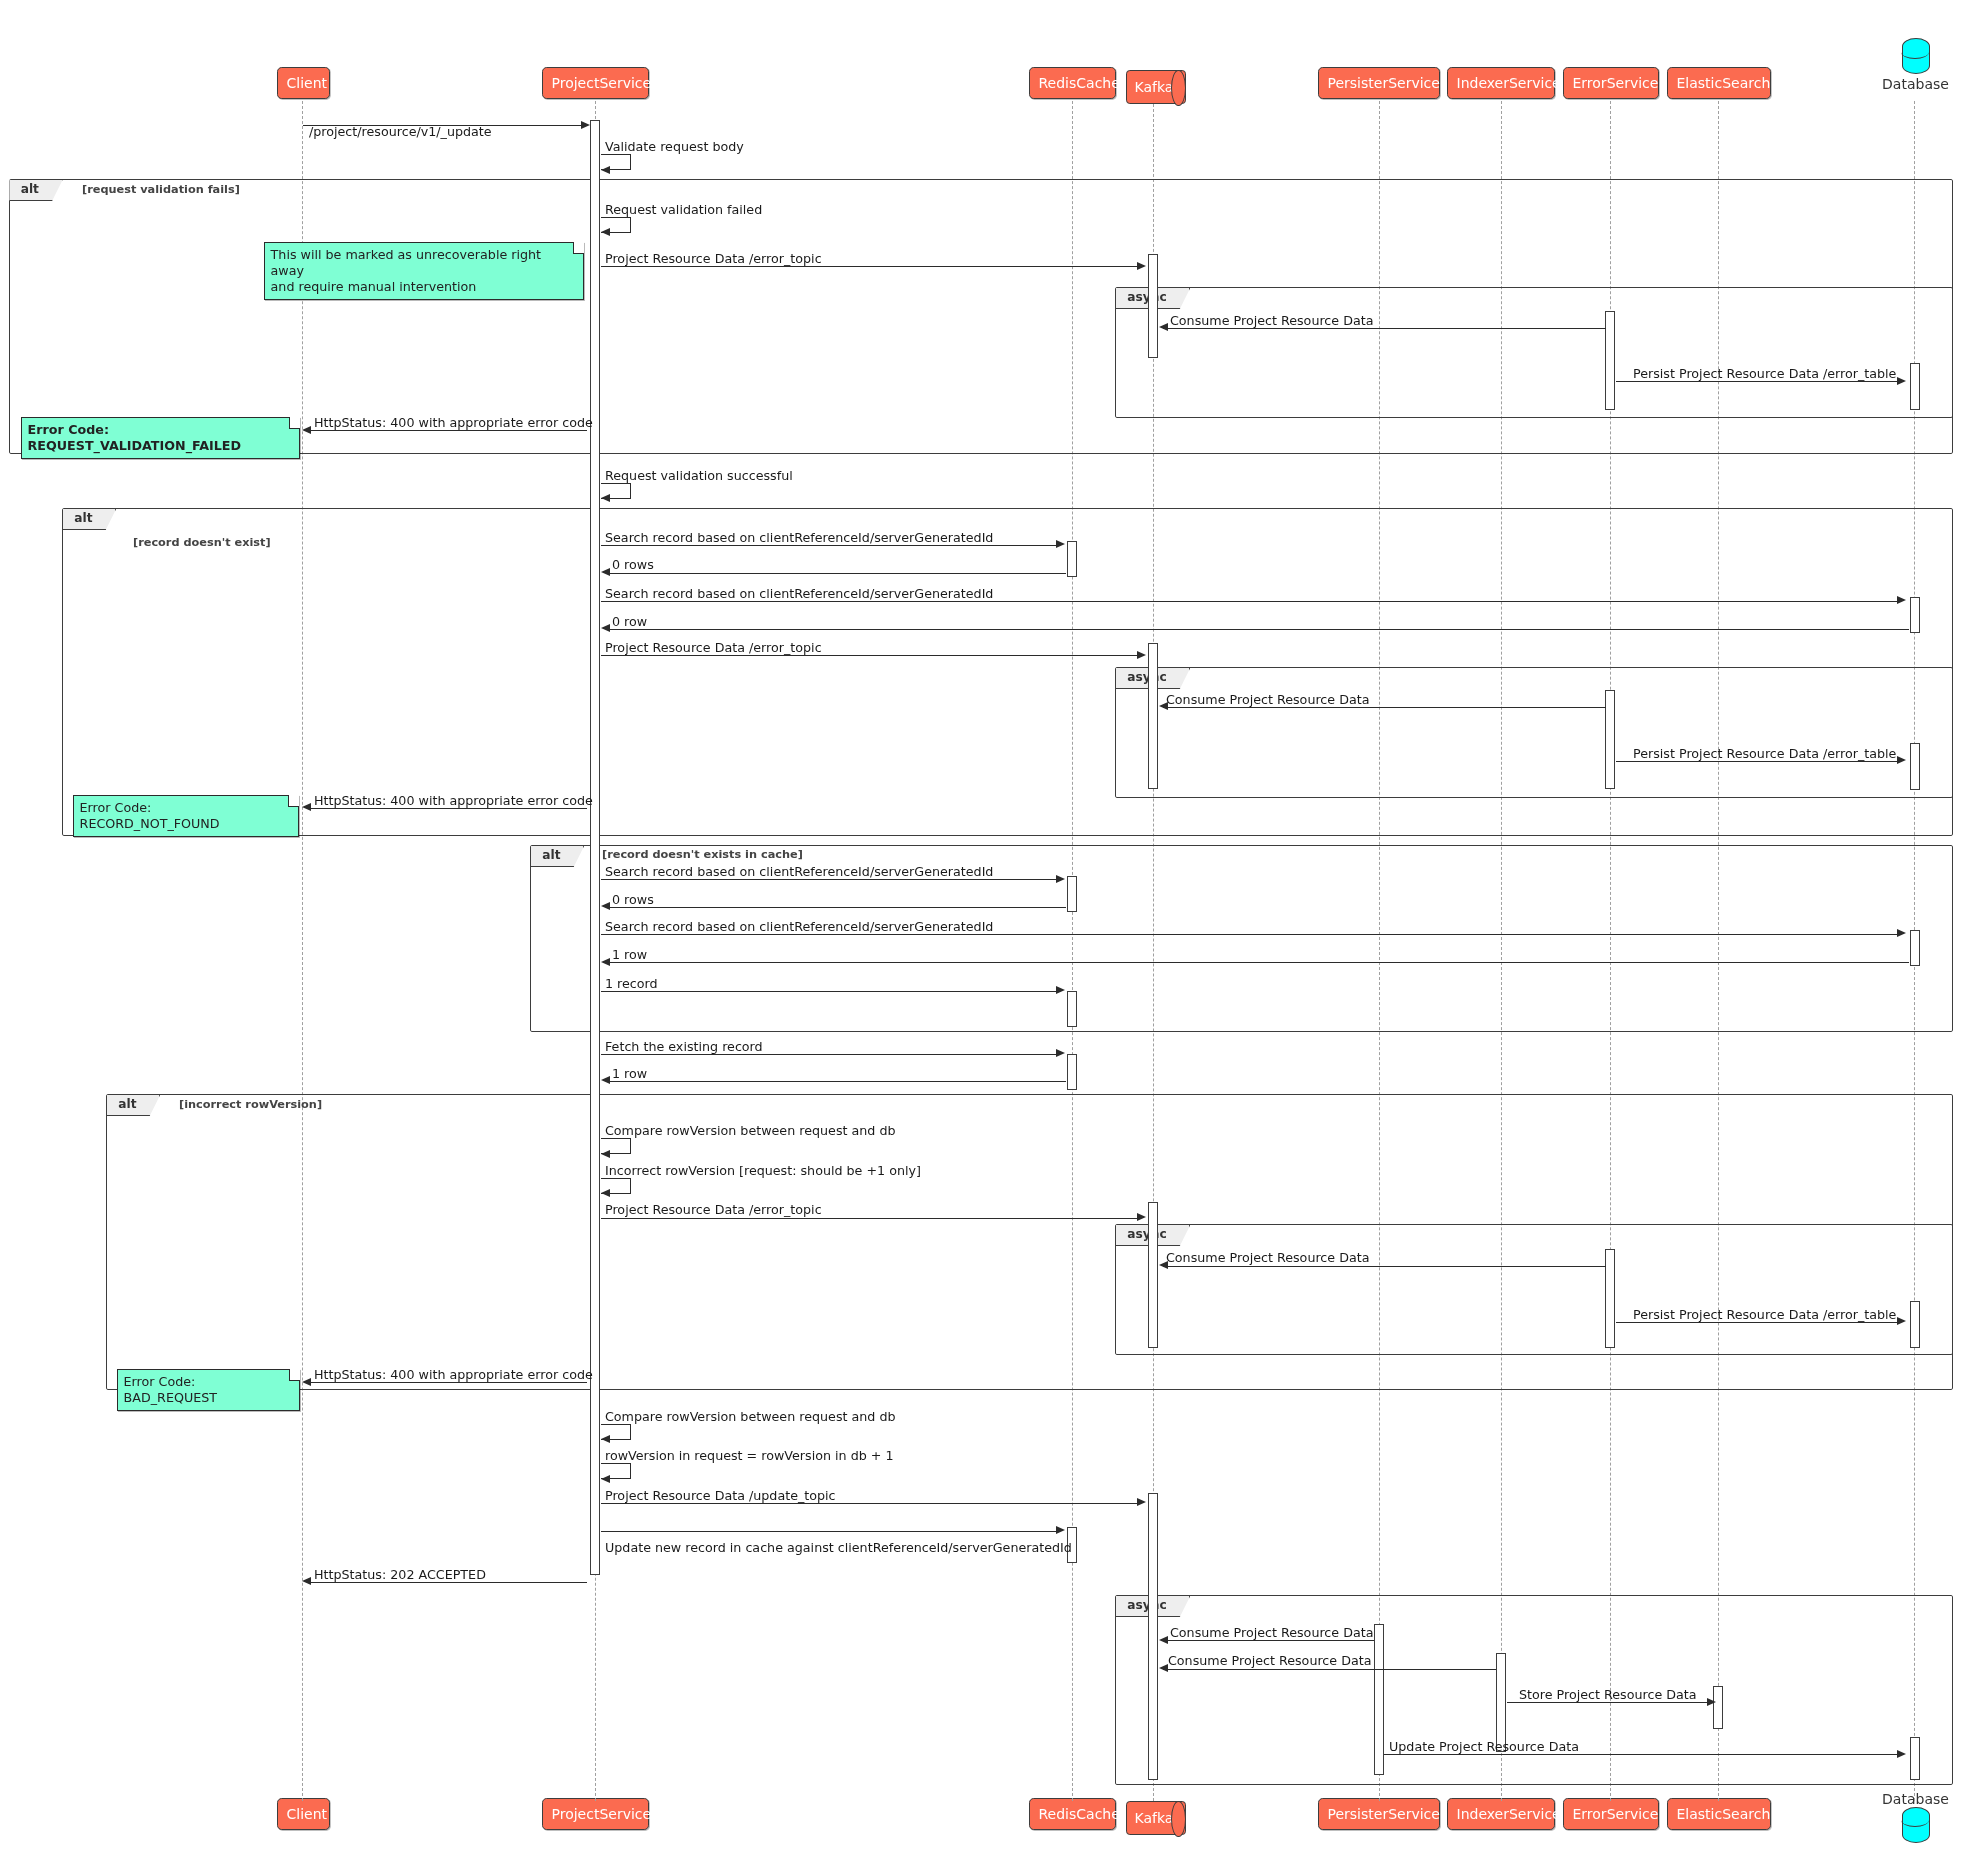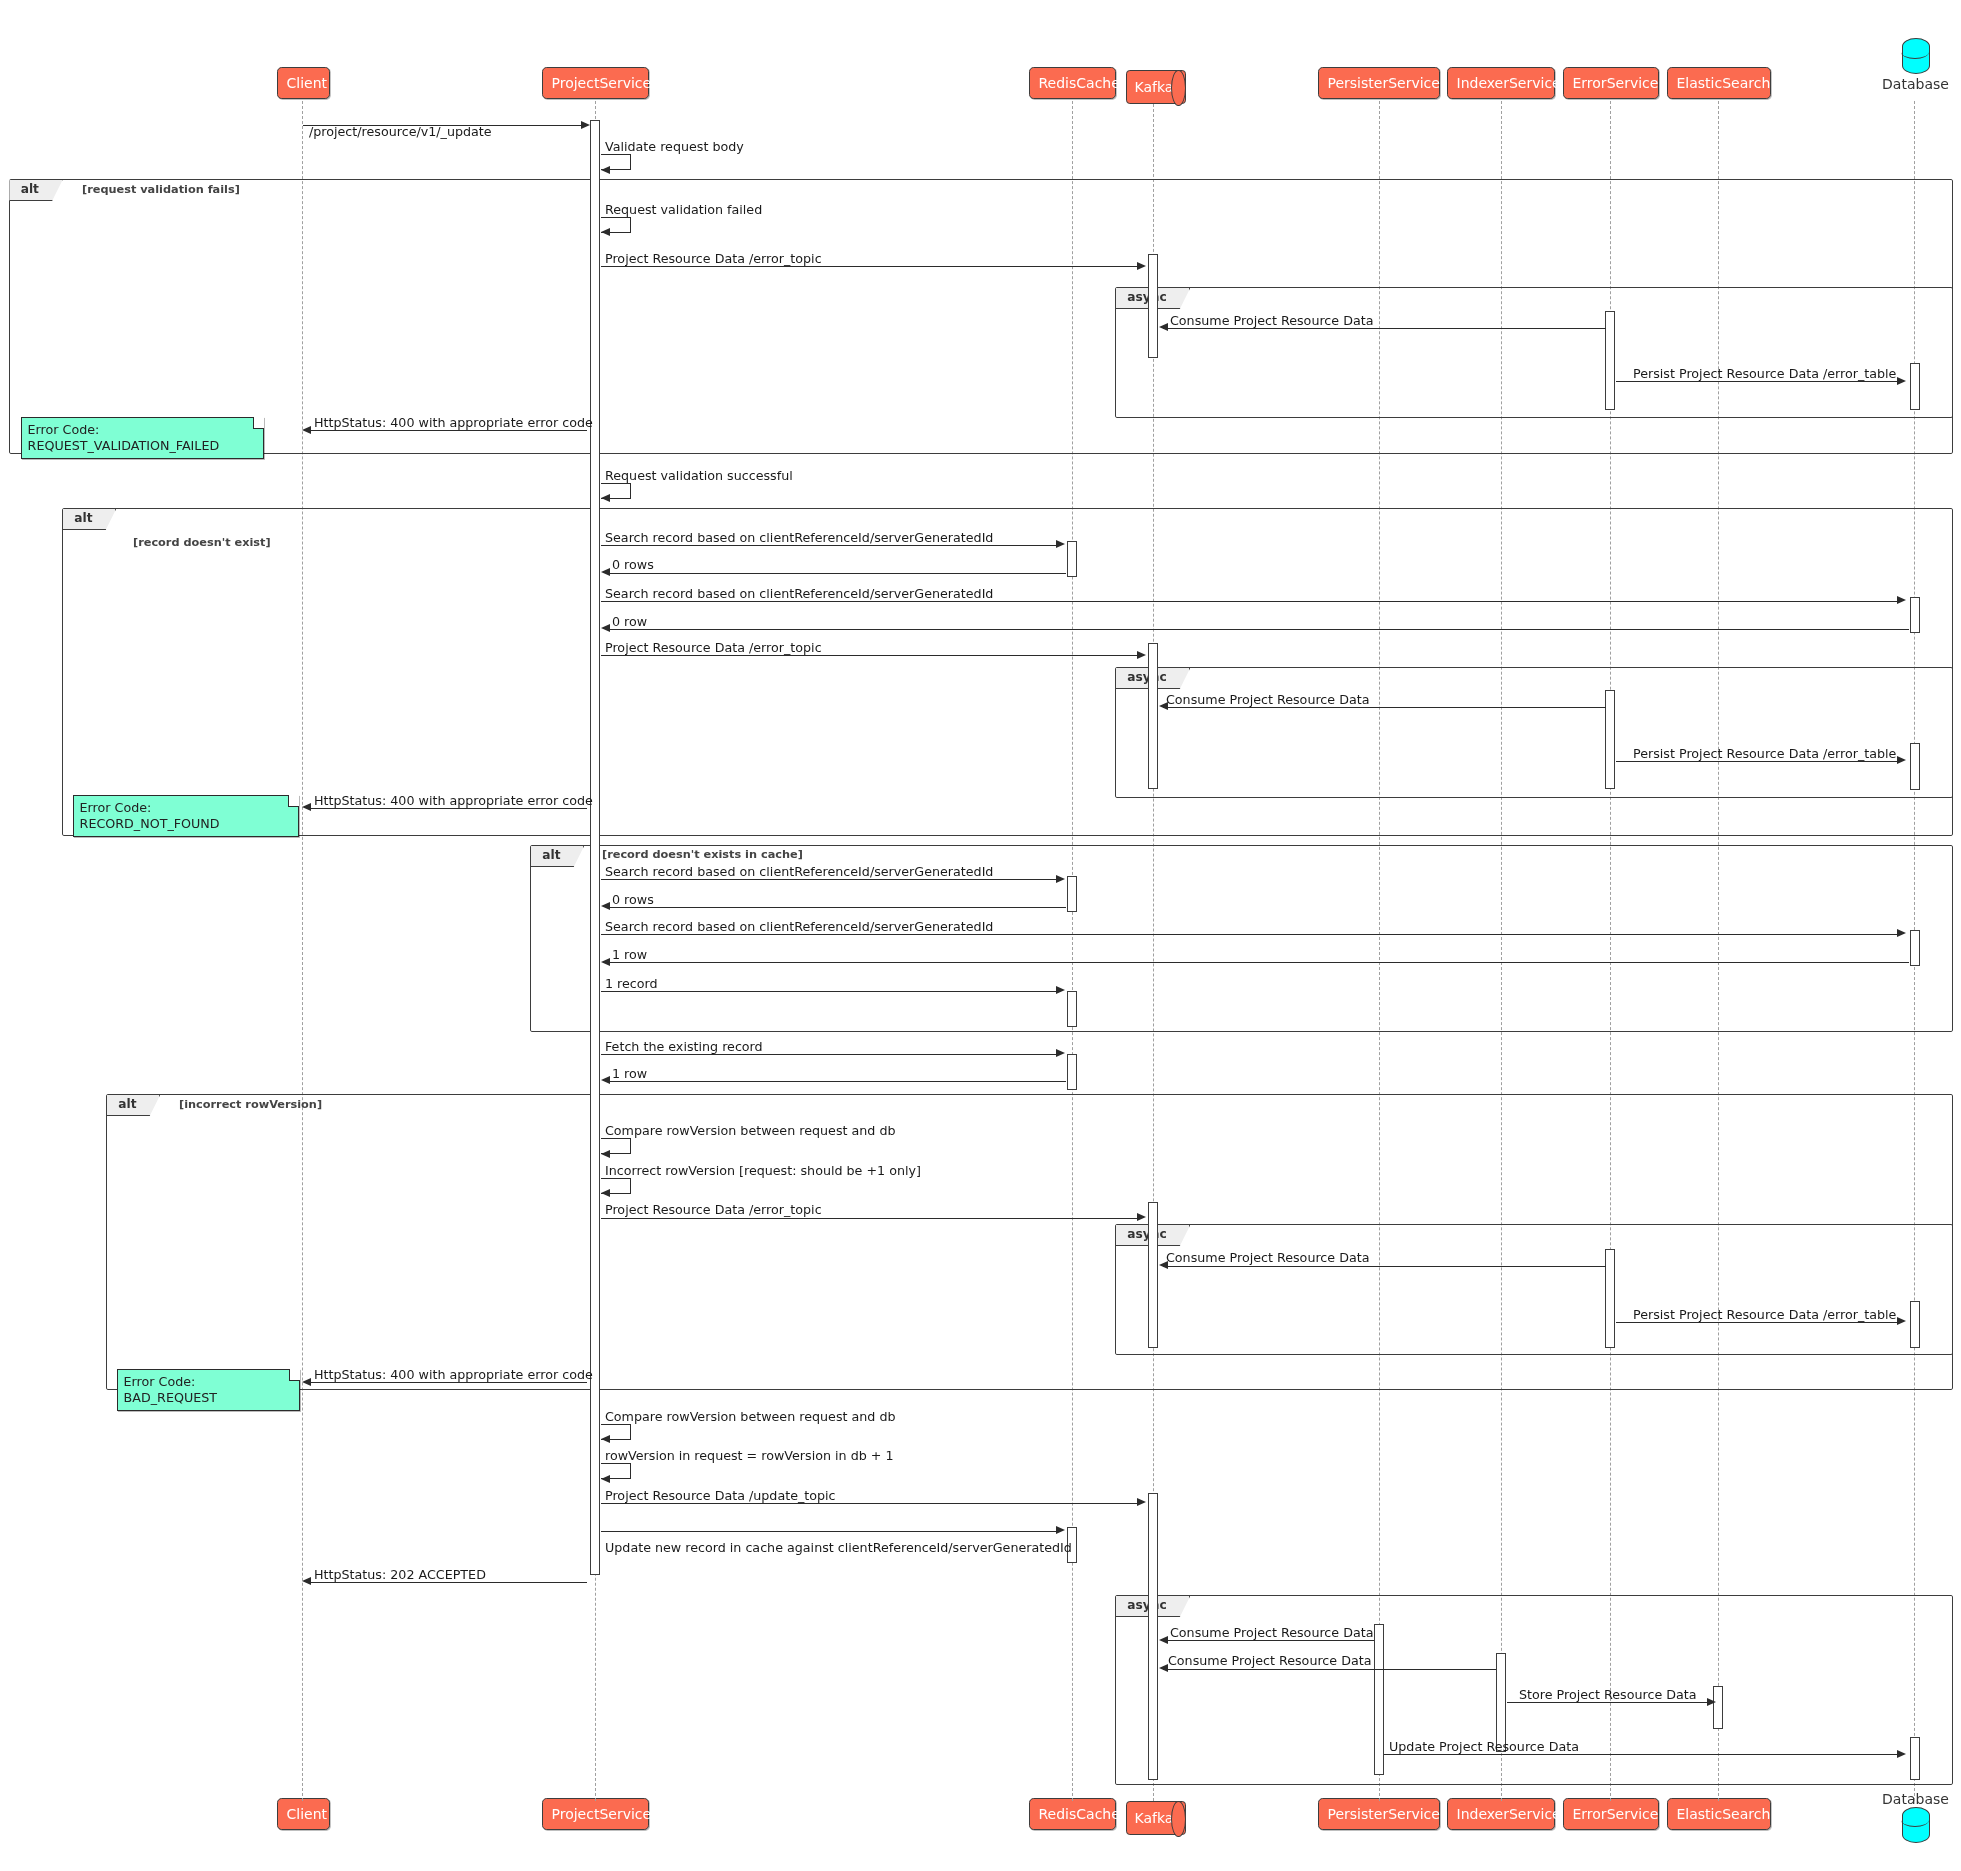--- a/index.html
+++ b/index.html
@@ -314,21 +314,21 @@
   <div class="arrow-l" style="left:1159px; top:323px;"></div>
 
   <div class="msg-label" style="left:1633px; top:366px;">Persist Project Resource Data /error_table</div>
   <div class="msg-line" style="left:1616px; top:381px; width:282px;"></div>
   <div class="arrow-r" style="left:1897px; top:377px;"></div>
 
   <div class="msg-label" style="left:314px; top:415px;">HttpStatus: 400 with appropriate error code</div>
   <div class="msg-line" style="left:308px; top:430px; width:279px;"></div>
   <div class="arrow-l" style="left:302px; top:426px;"></div>
 
-  <div class="note" style="left:21px; top:417px; width:243px;">Error Code: REQUEST_VALIDATION_FAILED</div>
+  <div class="note" style="left:21px; top:417px; width:279px;font-weight:bold;">Error Code: REQUEST_VALIDATION_FAILED</div>
 
   <div class="msg-label" style="left:605px; top:468px;">Request validation successful</div>
   <div class="self-msg" style="left:601px; top:483px;"></div>
   <div class="arrow-l" style="left:601px; top:494px;"></div>
 
   <div class="msg-label" style="left:605px; top:530px;">Search record based on clientReferenceId/serverGeneratedId</div>
   <div class="msg-line" style="left:601px; top:545px; width:459px;"></div>
   <div class="arrow-r" style="left:1056px; top:540px;"></div>
 
   <div class="msg-label" style="left:612px; top:557px;">0 rows</div>
@@ -444,15 +444,17 @@
   <div class="arrow-l" style="left:1159px; top:1664px;"></div>
 
   <div class="msg-label" style="left:1519px; top:1687px;">Store Project Resource Data</div>
   <div class="msg-line" style="left:1507px; top:1702px; width:202px;"></div>
   <div class="arrow-r" style="left:1707px; top:1698px;"></div>
 
   <div class="msg-label" style="left:1389px; top:1739px;">Update Project Resource Data</div>
   <div class="msg-line" style="left:1384px; top:1754px; width:514px;"></div>
   <div class="arrow-r" style="left:1897px; top:1750px;"></div>
 
+  <div class="note" style="left:264px; top:242px; width:320px;">This will be marked as unrecoverable right away
+and require manual intervention</div>
 
 </div>
 
 
 </body></html>

